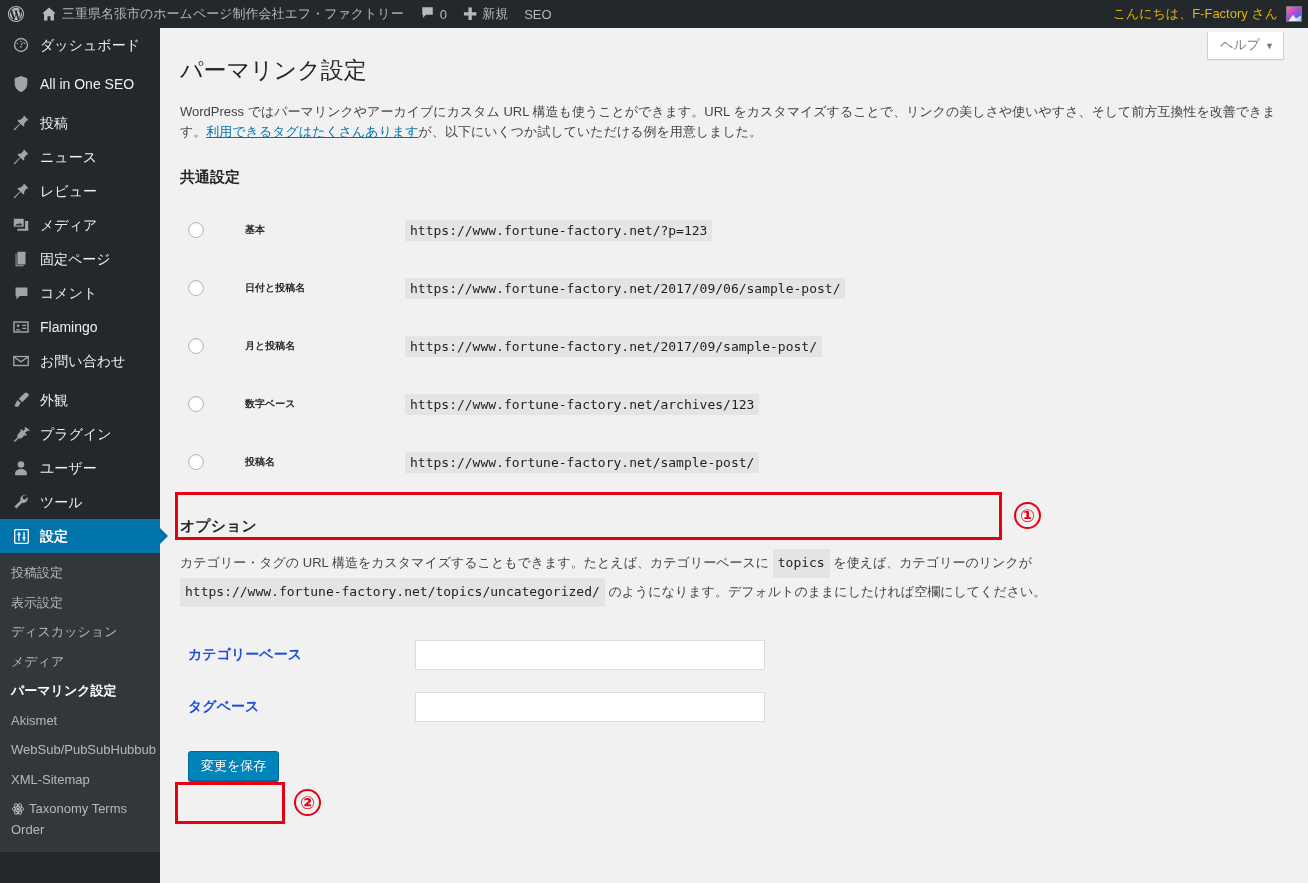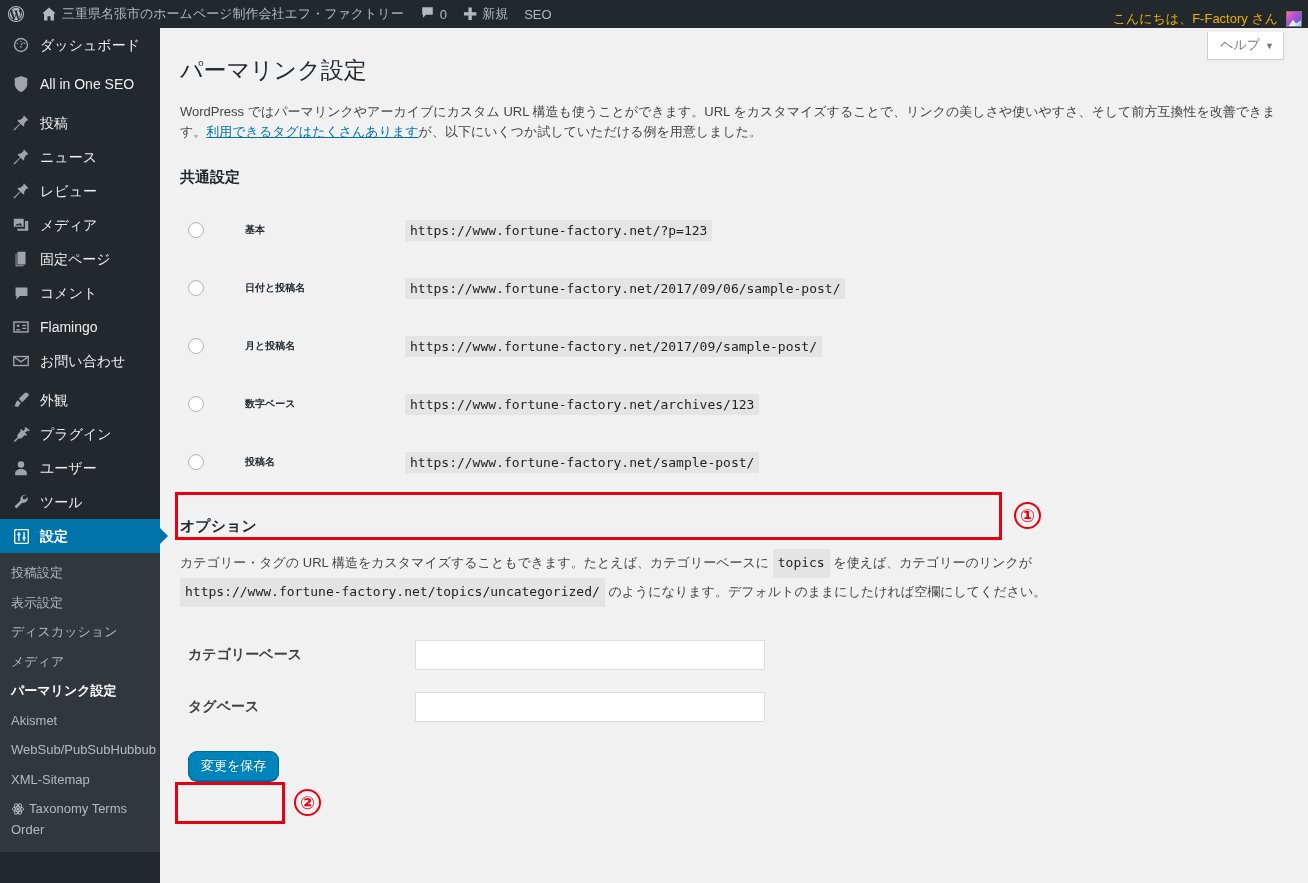--- a/index.html
+++ b/index.html
@@ -12,21 +12,21 @@
     -webkit-font-smoothing: antialiased;
   }
 
   
   #adminbar {
     position: absolute; top: 0; left: 0;
     width: 1308px; height: 28px;
     background: #23282d;
     color: #b4b9be;
     font-size: 13px;
-    display: flex; align-items: flex-end;
+    display: flex; align-items: center;
     z-index: 40;
   }
   .ab-item {
     display: flex; align-items: center;
     height: 28px; padding: 0 8px;
     color: #b4b9be; text-decoration: none;
     white-space: nowrap; gap: 5px;
   }
   .ab-item:first-child { padding-left: 7px; }
   .ab-logo svg { display: block; }
@@ -187,38 +187,38 @@
   #circle-2 { left: 294px; top: 789px; }
 
   
   p.opt-desc {
     font-size: 13px; color: #444; line-height: 1.75;
     margin: 13px 0 7px 0; max-width: 1000px;
   }
   table.form-table { border-collapse: collapse; margin-top: 22px; }
   table.form-table th {
     text-align: left; font-size: 14px; font-weight: 600;
-    color: #404040; width: 225px;
+    color: #1d4ed8; width: 225px;
     padding: 15px 10px 15px 8px; vertical-align: middle;
   }
   table.form-table td { padding: 11px 10px; vertical-align: middle; }
   input.regular {
     width: 350px; height: 30px;
     border: 1px solid #ddd; background: #fff;
     font-size: 14px; padding: 0 8px; outline: none;
     color: #32373c;
   }
   .submit-wrap { padding: 18px 0 0 8px; }
   button.button-primary {
     background: #0085ba; border: 1px solid #006799;
     border-bottom-color: #006799;
     box-shadow: 0 1px 0 #006799;
     color: #fff; font-size: 13px;
     padding: 0 12px; height: 30px;
-    cursor: pointer; border-radius: 9px;
+    cursor: pointer; border-radius: 3px;
     font-family: "Liberation Sans", sans-serif;
     text-shadow: 0 -1px 1px #006799;
   }
 </style>
 </head>
 <body>
 
 <div id="adminbar">
   <a class="ab-item ab-logo">
     <svg width="18" height="18" viewBox="0 0 20 20" fill="#b4b9be" aria-hidden="true">

